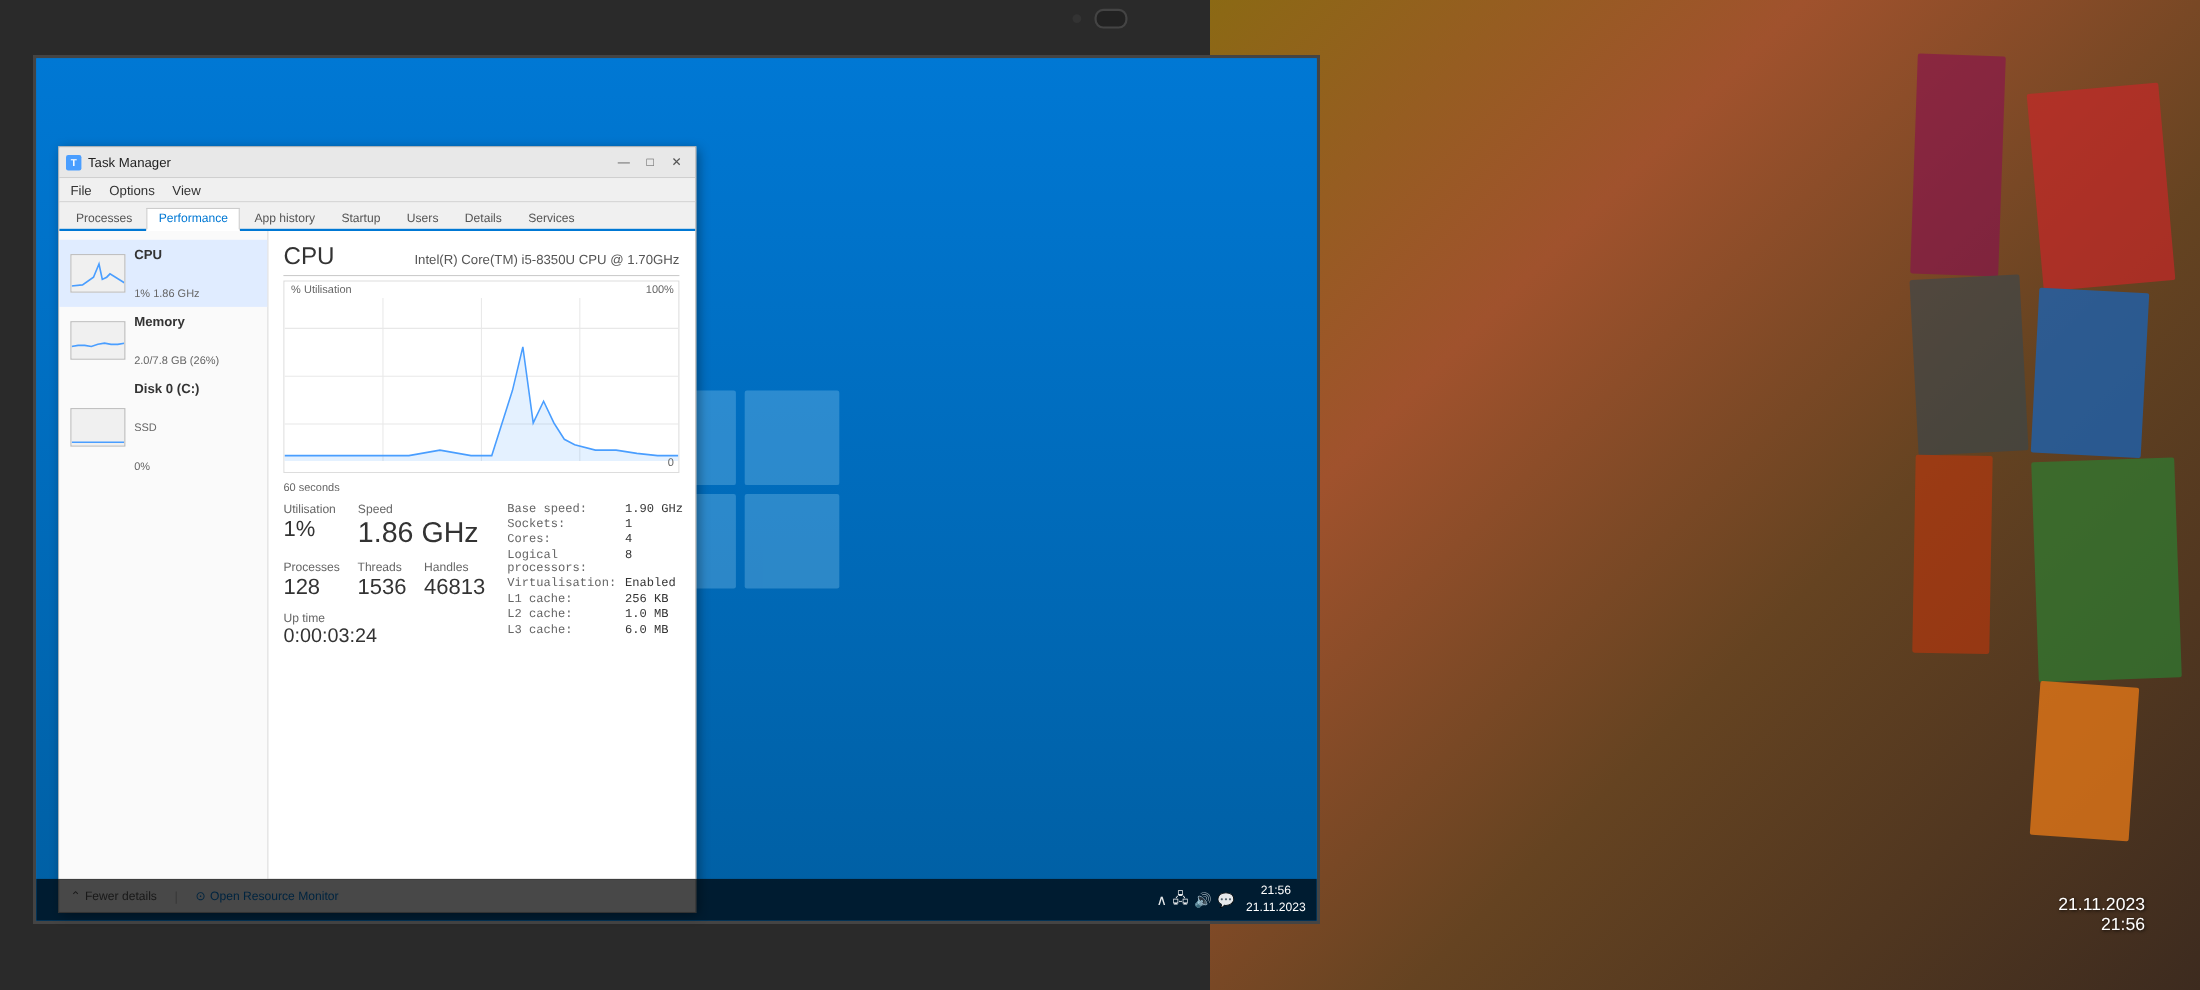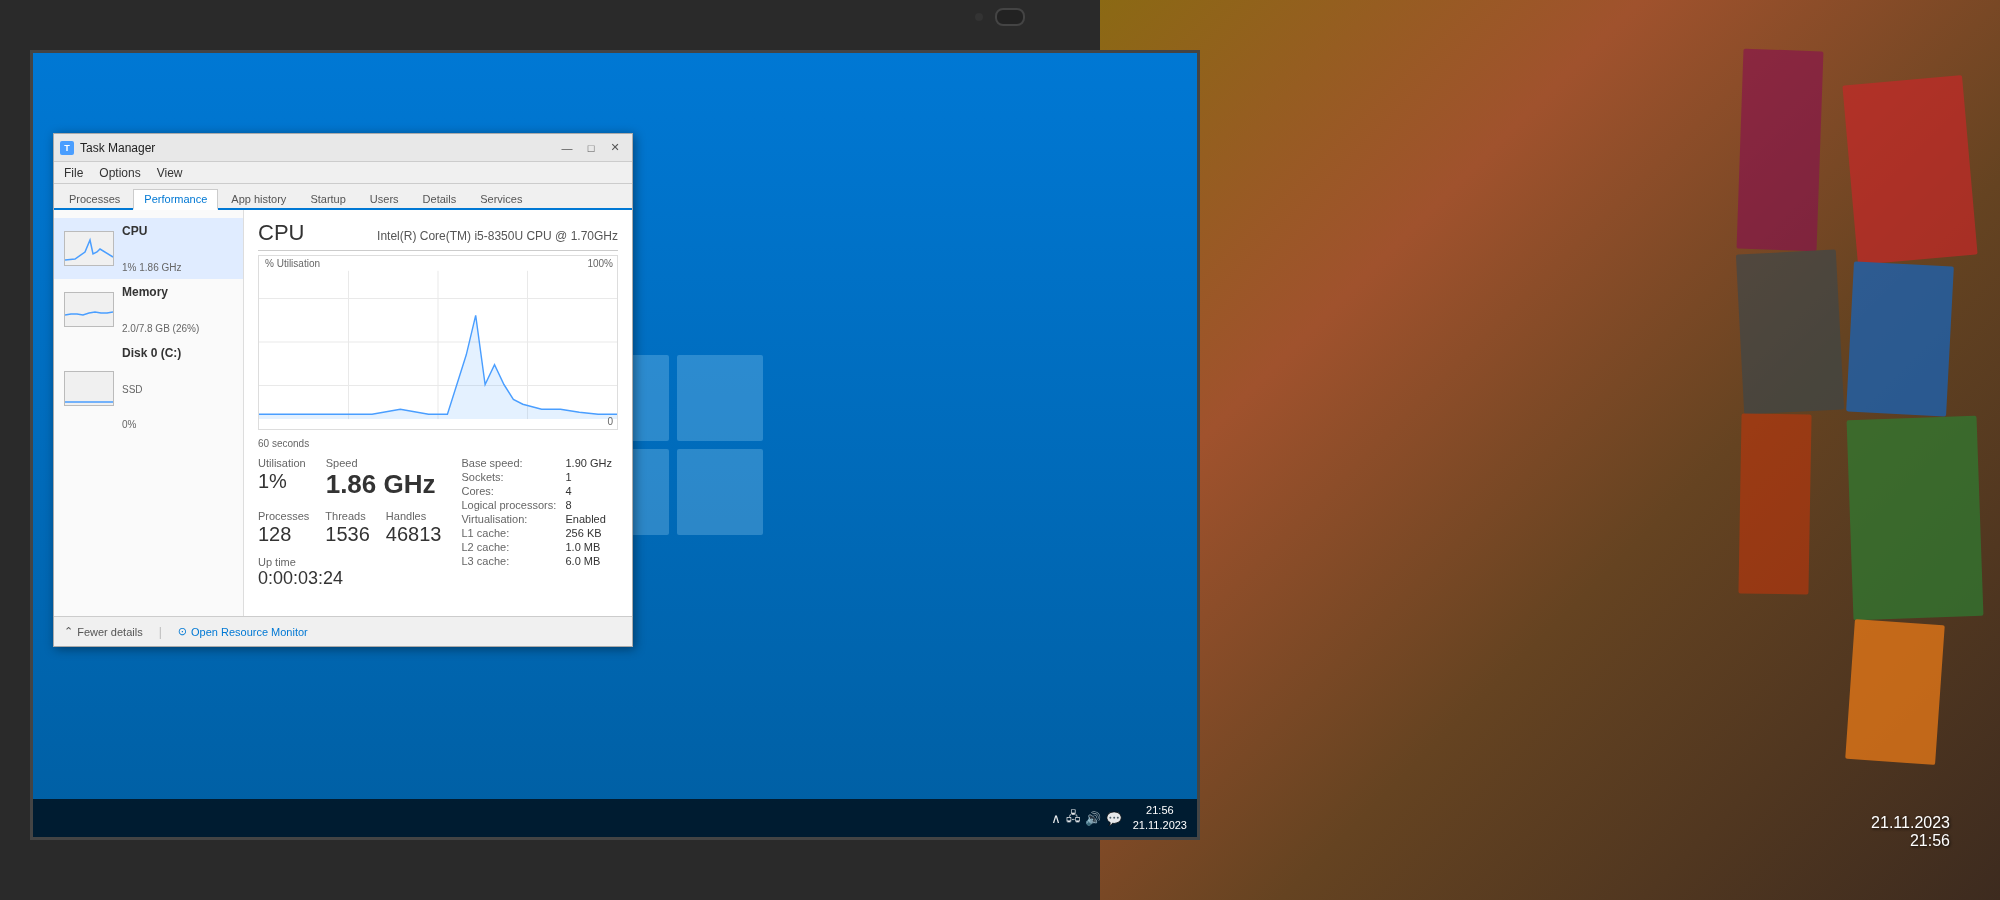--- a/index.html
+++ b/index.html
@@ -186,21 +186,21 @@
       background: white;
       border-color: #ccc;
       color: #0078d4;
       border-bottom: 2px solid white;
       margin-bottom: -2px;
     }
 
     
     .tm-content {
       display: flex;
-      height: 406px;
+      height: 589px;
       background: white;
     }
 
     
     .tm-sidebar {
       width: 190px;
       background: #fafafa;
       border-right: 1px solid #ddd;
       padding-top: 8px;
     }
@@ -318,21 +318,21 @@
       color: #666;
     }
     .stat-value {
       font-size: 20px;
       font-weight: 300;
       color: #333;
       line-height: 1.2;
     }
     .stat-value-large {
       font-size: 26px;
-      font-weight: 700;
+      font-weight: 400;
     }
 
     .uptime-section {
       margin-top: 4px;
     }
     .uptime-label {
       font-size: 11px;
       color: #666;
     }
     .uptime-value {
@@ -359,20 +359,21 @@
 
     .stats-and-info {
       display: flex;
       gap: 20px;
     }
     .stats-left {
       flex: 1;
     }
     .info-right {
       min-width: 200px;
+      font-family: Liberation Mono, monospace;
     }
 
     
     .tm-footer {
       background: #f0f0f0;
       border-top: 1px solid #ccc;
       display: flex;
       align-items: center;
       padding: 4px 10px;
       gap: 16px;

